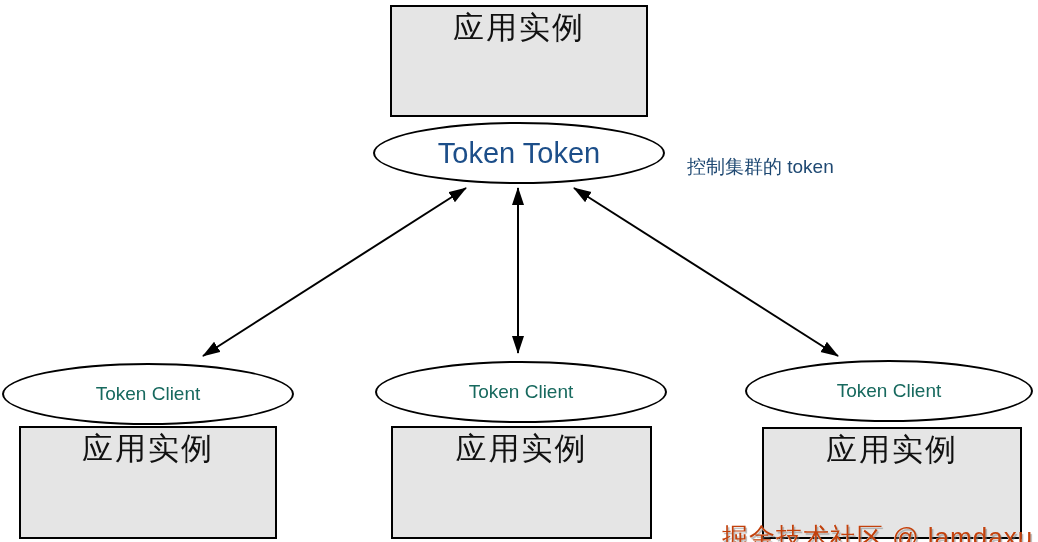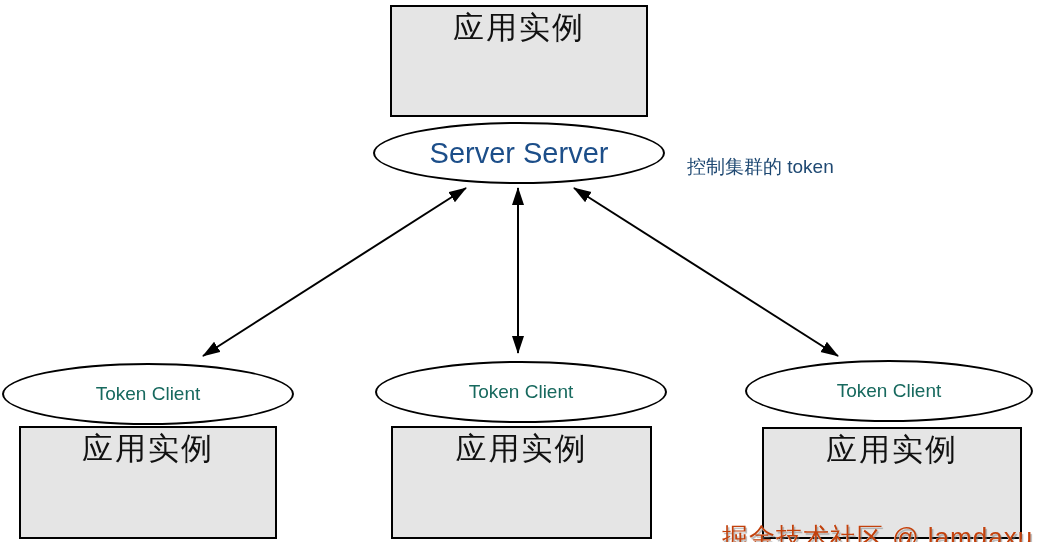--- a/index.html
+++ b/index.html
@@ -113,21 +113,21 @@
     <line class="arrow-line" x1="466" y1="188" x2="203" y2="356" marker-start="url(#ah)" marker-end="url(#ah)"></line>
     <line class="arrow-line" x1="518" y1="188" x2="518" y2="353" marker-start="url(#ah)" marker-end="url(#ah)"></line>
     <line class="arrow-line" x1="574" y1="188" x2="838" y2="356" marker-start="url(#ah)" marker-end="url(#ah)"></line>
   </svg>
 
   <div class="node-rect rect-top">
     <span class="label">应用实例</span>
   </div>
 
   <div class="node-ellipse server-ellipse">
-    <span class="label">Server Server</span>
+    <span class="label">Token Token</span>
   </div>
 
   <div class="annotation">控制集群的 token</div>
 
   <div class="node-ellipse client-ellipse ell-left">
     <span class="label">Token Client</span>
   </div>
   <div class="node-rect rect-left">
     <span class="label">应用实例</span>
   </div>

